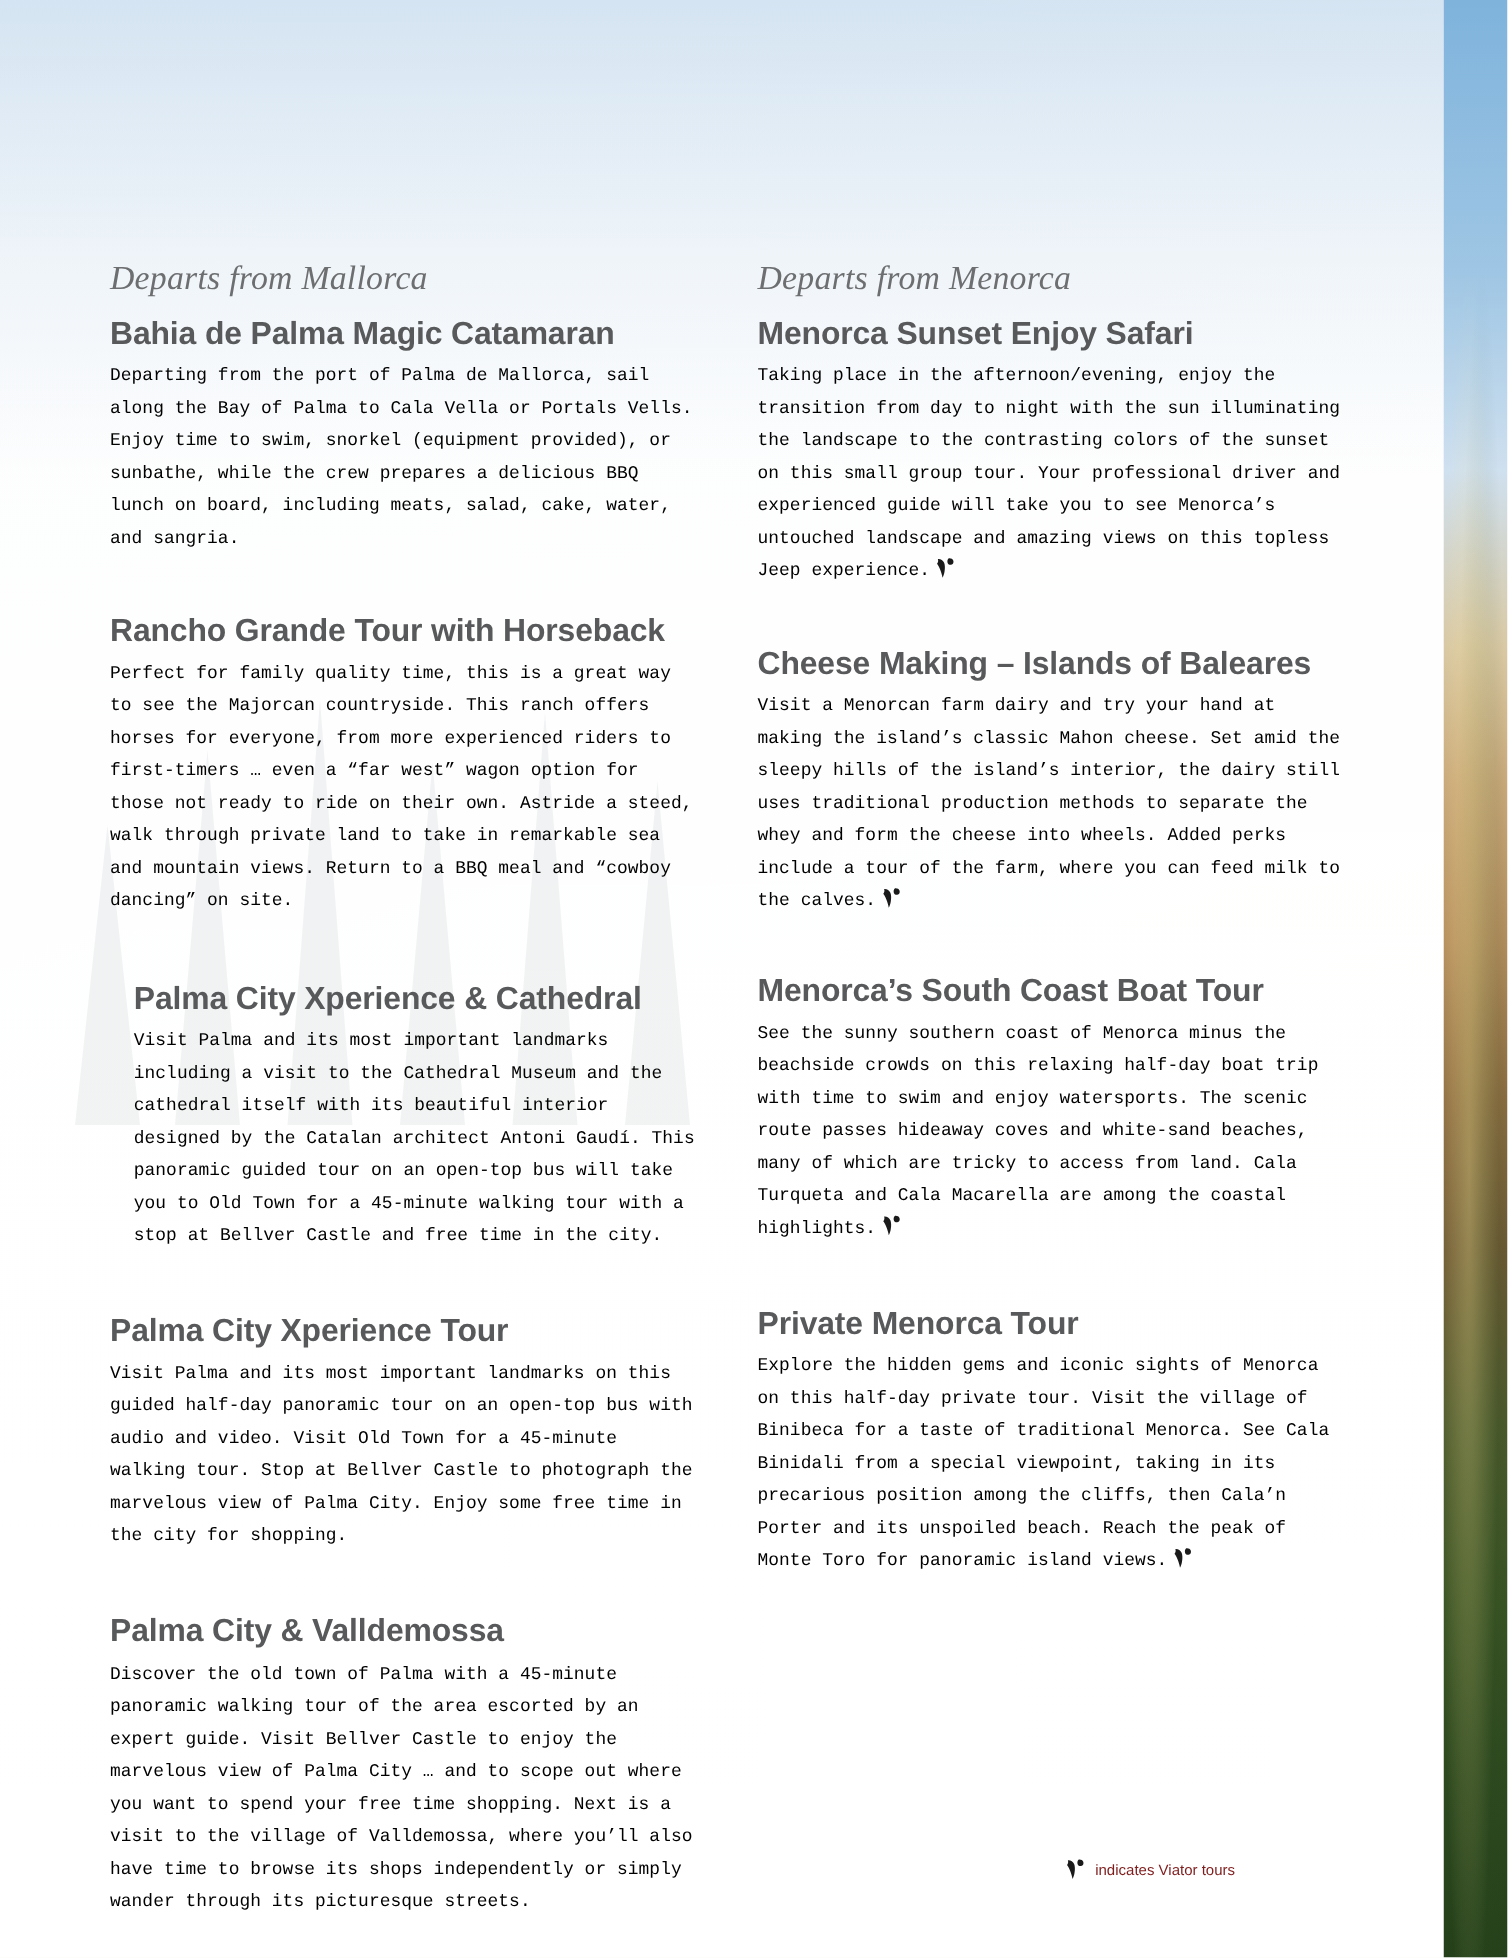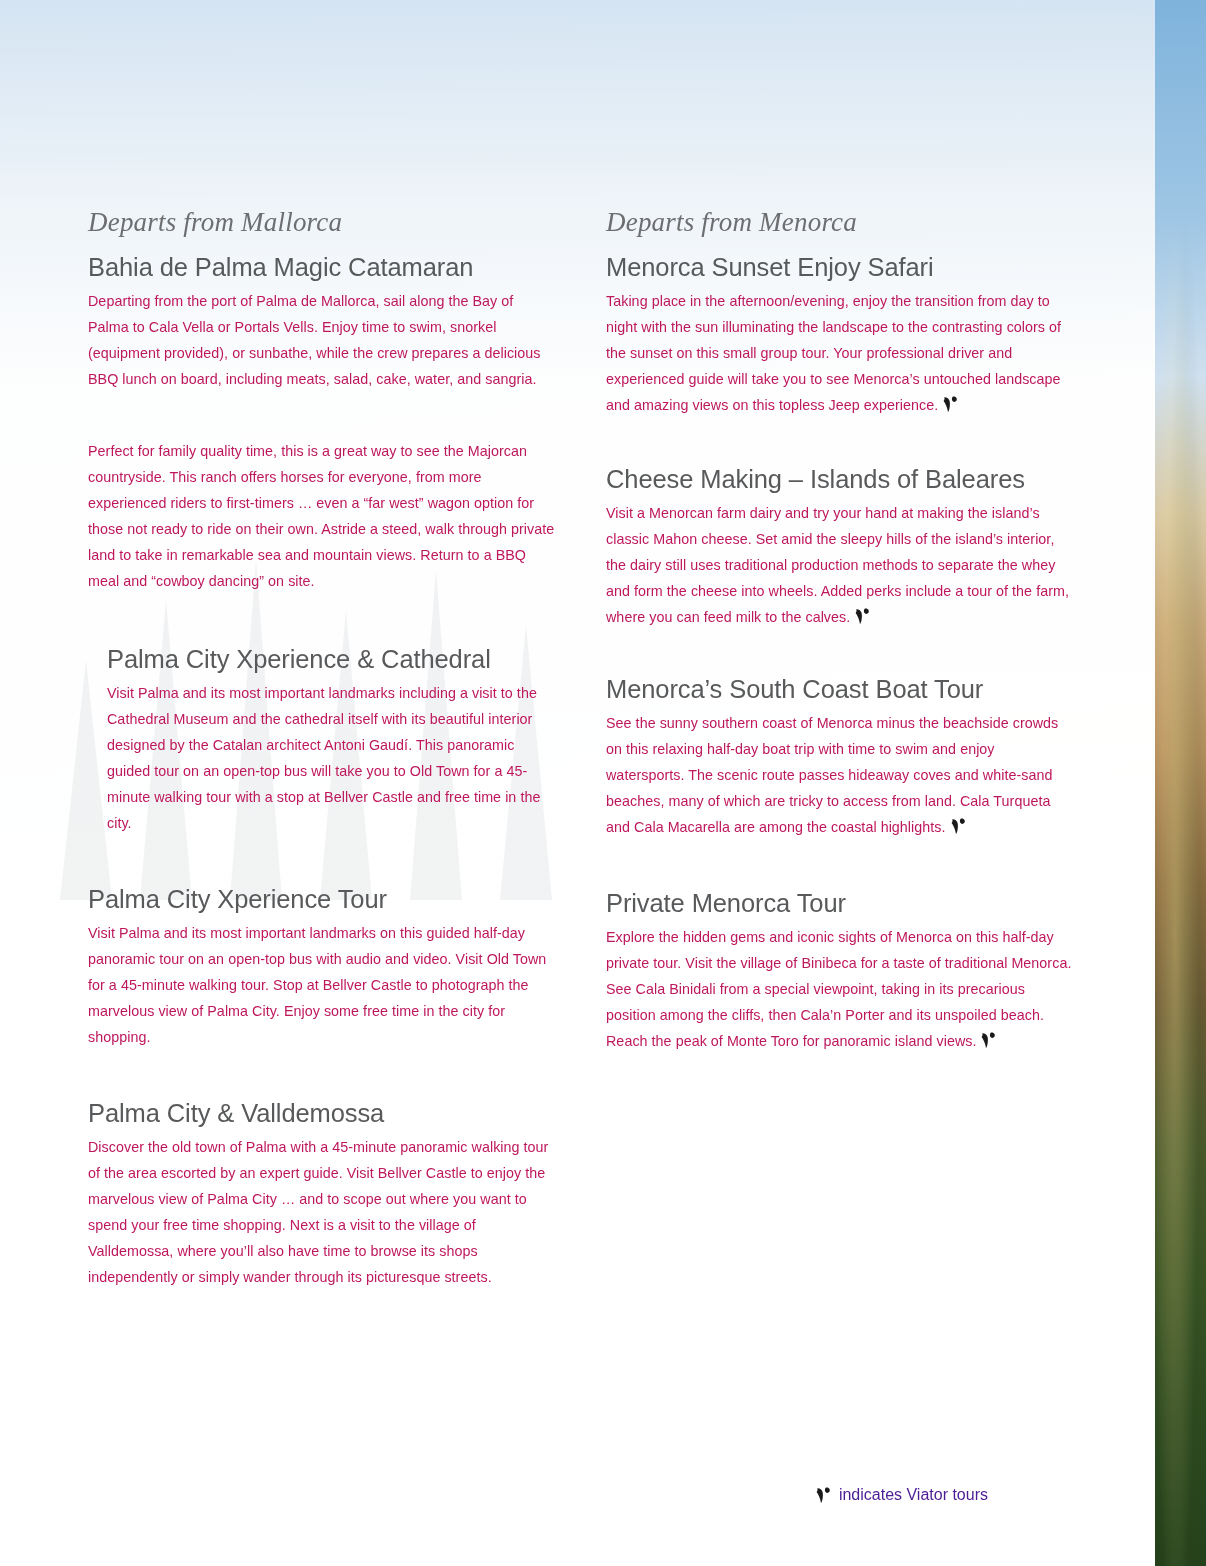--- a/index.html
+++ b/index.html
@@ -115,32 +115,32 @@
     margin: 0 0 14px 0;
     line-height: 1.1;
   }
 
   .tour { margin-bottom: 44px; }
   .tour:last-child { margin-bottom: 0; }
 
   .tour-title {
     font-family: "Liberation Sans", sans-serif;
     font-size: 25.5px;
-    font-weight: 400;
+    font-weight: 700;
     color: #58595b;
     line-height: 1.18;
     margin: 0 0 6px 0;
     letter-spacing: -0.1px;
   }
 
   .tour-desc {
-    font-family: Liberation Sans, sans-serif;
+    font-family: Liberation Mono, monospace;
     font-size: 14.3px;
     font-weight: 400;
-    color: #be185d;
+    color: #000000;
     line-height: 1.82;
     margin: 0;
     letter-spacing: 0.05px;
   }
 
   
   .viator-mark {
     display: inline-block;
     position: relative;
     width: 15px;
@@ -152,22 +152,22 @@
 
   
   .legend {
     position: absolute;
     right: 71px;
     bottom: 62px;
     display: flex;
     align-items: center;
     gap: 8px;
     font-family: "Liberation Sans", sans-serif;
-    font-size: 16px;
-    color: #4c1d95;
+    font-size: 12px;
+    color: #7f1d1d;
   }
   .legend .viator-mark { margin-left: 0; vertical-align: -2px; }
 </style>
 </head>
 <body>
 
 <div class="page">
 
   <div class="bg-photo">
     <div class="bg-sky"></div>
@@ -190,20 +190,21 @@
 
     <div class="col col-left">
       <h2 class="col-heading">Departs from Mallorca</h2>
 
       <div class="tour" style="margin-bottom:46px;">
         <h3 class="tour-title">Bahia de Palma Magic Catamaran</h3>
         <p class="tour-desc">Departing from the port of Palma de Mallorca, sail along the Bay of Palma to Cala Vella or Portals Vells. Enjoy time to swim, snorkel (equipment provided), or sunbathe, while the crew prepares a delicious BBQ lunch on board, including meats, salad, cake, water, and sangria.</p>
       </div>
 
       <div class="tour" style="margin-bottom:50px;">
+        <h3 class="tour-title">Rancho Grande Tour with Horseback</h3>
         <p class="tour-desc">Perfect for family quality time, this is a great way to see the Majorcan countryside. This ranch offers horses for everyone, from more experienced riders to first-timers … even a “far west” wagon option for those not ready to ride on their own. Astride a steed, walk through private land to take in remarkable sea and mountain views. Return to a BBQ meal and “cowboy dancing” on site.</p>
       </div>
 
       <div class="tour" style="margin-bottom:48px;margin-left:19px;">
         <h3 class="tour-title">Palma City Xperience &amp; Cathedral</h3>
         <p class="tour-desc">Visit Palma and its most important landmarks including a visit to the Cathedral Museum and the cathedral itself with its beautiful interior designed by the Catalan architect Antoni Gaudí. This panoramic guided tour on an open-top bus will take you to Old Town for a 45-minute walking tour with a stop at Bellver Castle and free time in the city.</p>
       </div>
 
       <div class="tour" style="margin-bottom:48px;">
         <h3 class="tour-title">Palma City Xperience Tour</h3>

